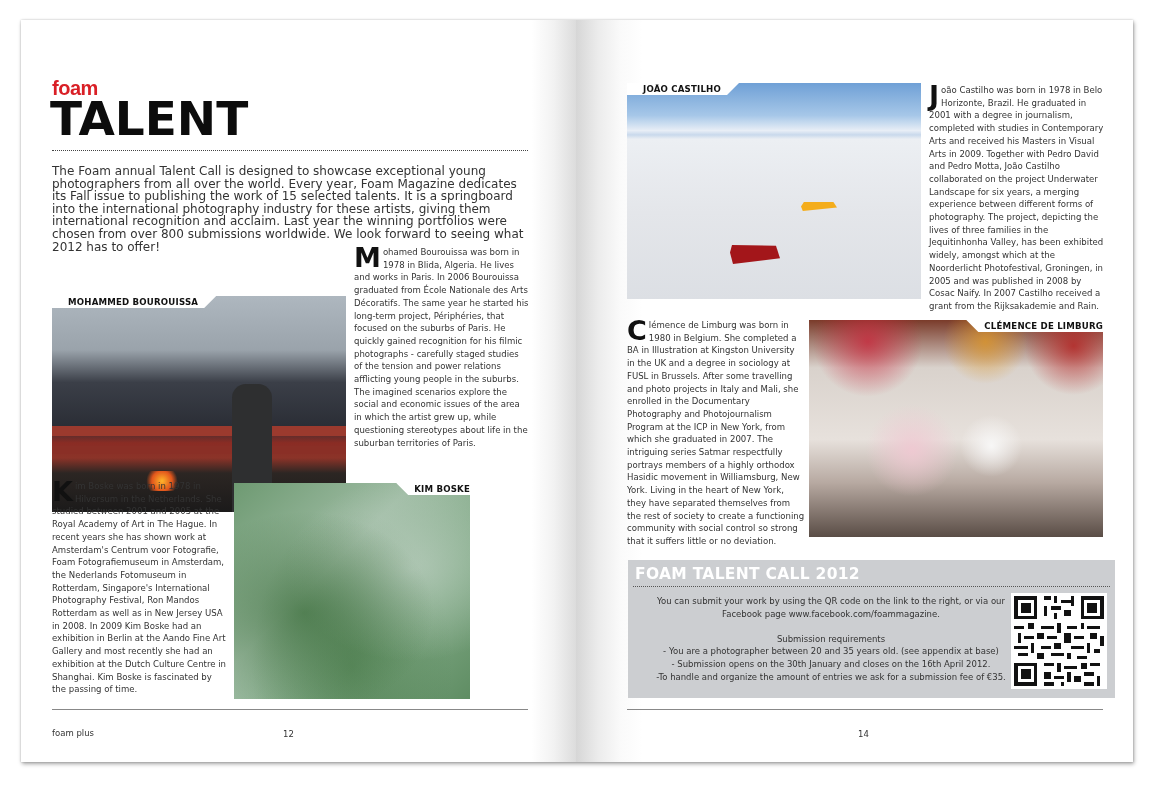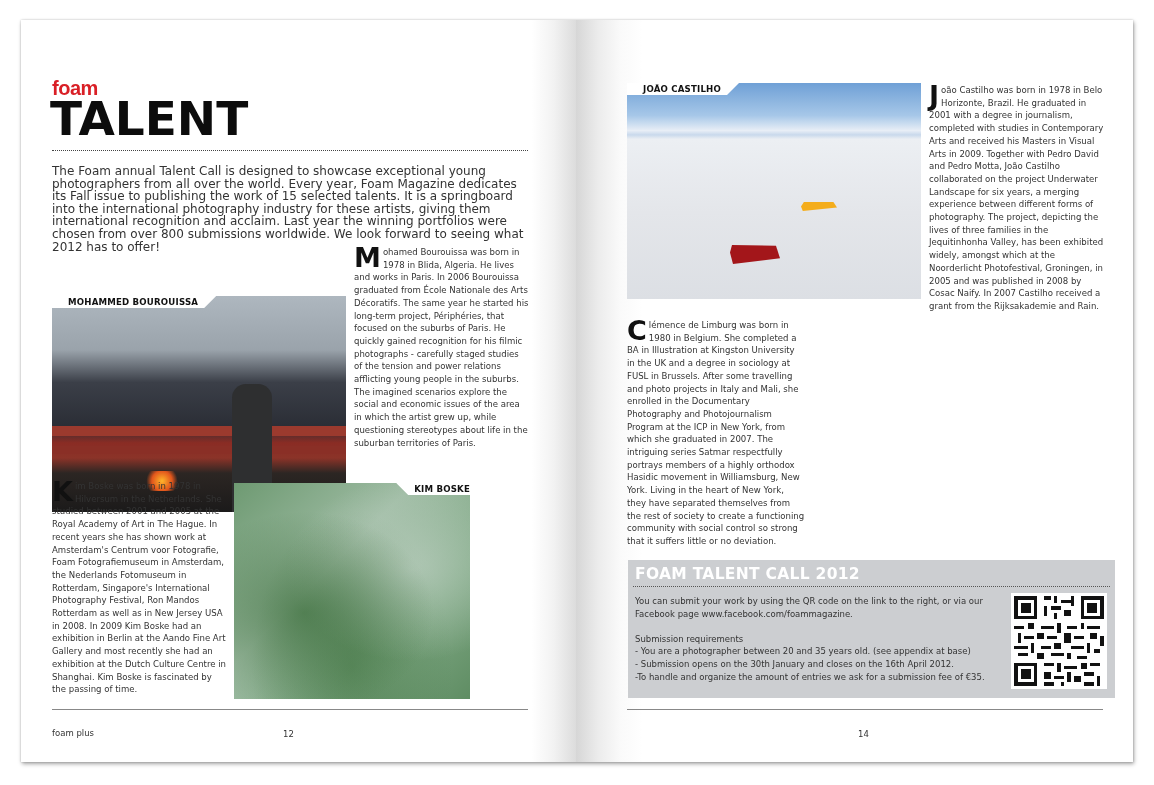--- a/index.html
+++ b/index.html
@@ -61,21 +61,21 @@
       linear-gradient(to bottom, #7a3b2a 0%, #d9d2cc 22%, #e7e1dc 55%, #b7a9a1 75%, #5a4d46 100%);
   }
   .patch { position:absolute; }
 
   .footer-line { border-top:1px solid #888; }
   .footer-text { font-size:8.5px; color:#333; }
 
   .callbox { left:52px; top:540px; width:487px; height:138px; background:#ccced1; }
   .callbox .cb-title { position:absolute; left:7px; top:5px; color:#fff; font-weight:bold; font-size:15.5px; letter-spacing:0.3px; }
   .callbox .cb-rule { position:absolute; left:5px; right:5px; top:26px; border-top:1px dotted #555; }
-  .callbox .cb-text { position:absolute; left:7px; top:35px; width:370px; font-size:8.5px; line-height:12.6px; color:#333; }
+  .callbox .cb-text { position:absolute; left:18px; top:35px; width:370px; font-size:8.5px; line-height:12.6px; color:#333;text-align:center; }
   .qr { position:absolute; left:383px; top:33px; width:96px; height:96px; background:#fff; }
 </style>
 </head>
 <body>
 
 <div class="spread">
 
   <div class="page left">
     <div class="abs brand">foam</div>
     <div class="abs title">TALENT</div>
@@ -111,20 +111,23 @@
       <div class="patch" style="left:174px; top:119px; width:36px; height:9px; background:#f4ad1c; clip-path:polygon(8% 0, 90% 0, 100% 60%, 5% 100%, 0 50%);"></div>
       <div class="patch" style="left:103px; top:162px; width:50px; height:19px; background:#a3161a; clip-path:polygon(4% 0, 92% 4%, 100% 70%, 6% 100%, 0 40%);"></div>
       <span class="label left-tab">JOÃO CASTILHO</span>
     </div>
     <div class="abs body-text" style="left:353px; top:64px; width:178px;">
       <span class="dropcap">J</span><span>oão Castilho was born in 1978 in Belo Horizonte, Brazil. He graduated in 2001 with a degree in journalism, completed with studies in Contemporary Arts and received his Masters in Visual Arts in 2009. Together with Pedro David and Pedro Motta, João Castilho collaborated on the project Underwater Landscape for six years, a merging experience between different forms of photography. The project, depicting the lives of three families in the Jequitinhonha Valley, has been exhibited widely, amongst which at the Noorderlicht Photofestival, Groningen, in 2005 and was published in 2008 by Cosac Naify. In 2007 Castilho received a grant from the Rijksakademie and Rain.</span>
     </div>
 
     <div class="abs body-text" style="left:51px; top:299px; width:178px;">
       <span class="dropcap">C</span><span>lémence de Limburg was born in 1980 in Belgium. She completed a BA in Illustration at Kingston University in the UK and a degree in sociology at FUSL in Brussels. After some travelling and photo projects in Italy and Mali, she enrolled in the Documentary Photography and Photojournalism Program at the ICP in New York, from which she graduated in 2007. The intriguing series Satmar respectfully portrays members of a highly orthodox Hasidic movement in Williamsburg, New York. Living in the heart of New York, they have separated themselves from the rest of society to create a functioning community with social control so strong that it suffers little or no deviation.</span>
+    </div>
+    <div class="abs photo photo-limburg" style="left:233px; top:300px; width:294px; height:217px;">
+      <span class="label right-tab">CLÉMENCE DE LIMBURG</span>
     </div>
 
     <div class="abs callbox">
       <div class="cb-title">FOAM TALENT CALL 2012</div>
       <div class="cb-rule"></div>
       <div class="cb-text">
         <div>You can submit your work by using the QR code on the link to the right, or via our Facebook page www.facebook.com/foammagazine.</div>
         <div style="height:12.6px;"></div>
         <div>Submission requirements</div>
         <div>- You are a photographer between 20 and 35 years old. (see appendix at base)</div>

